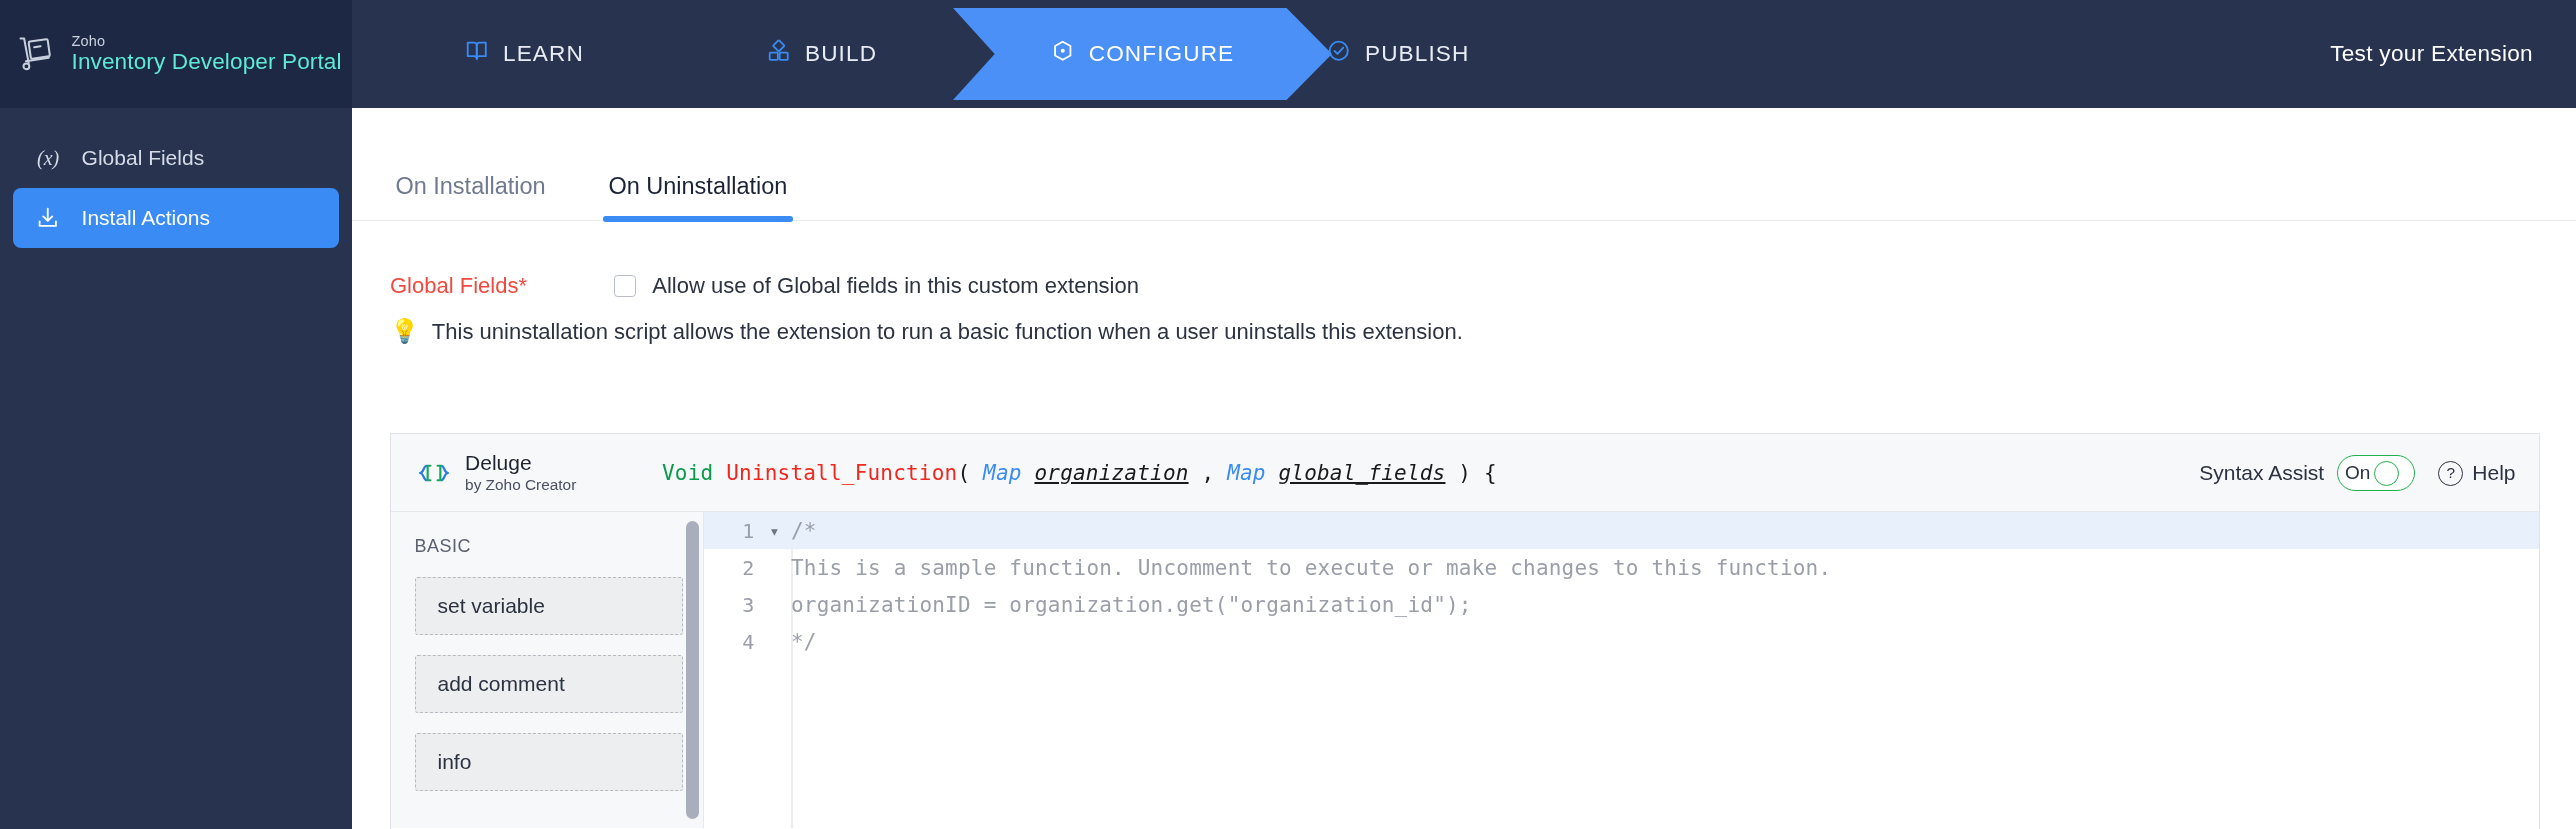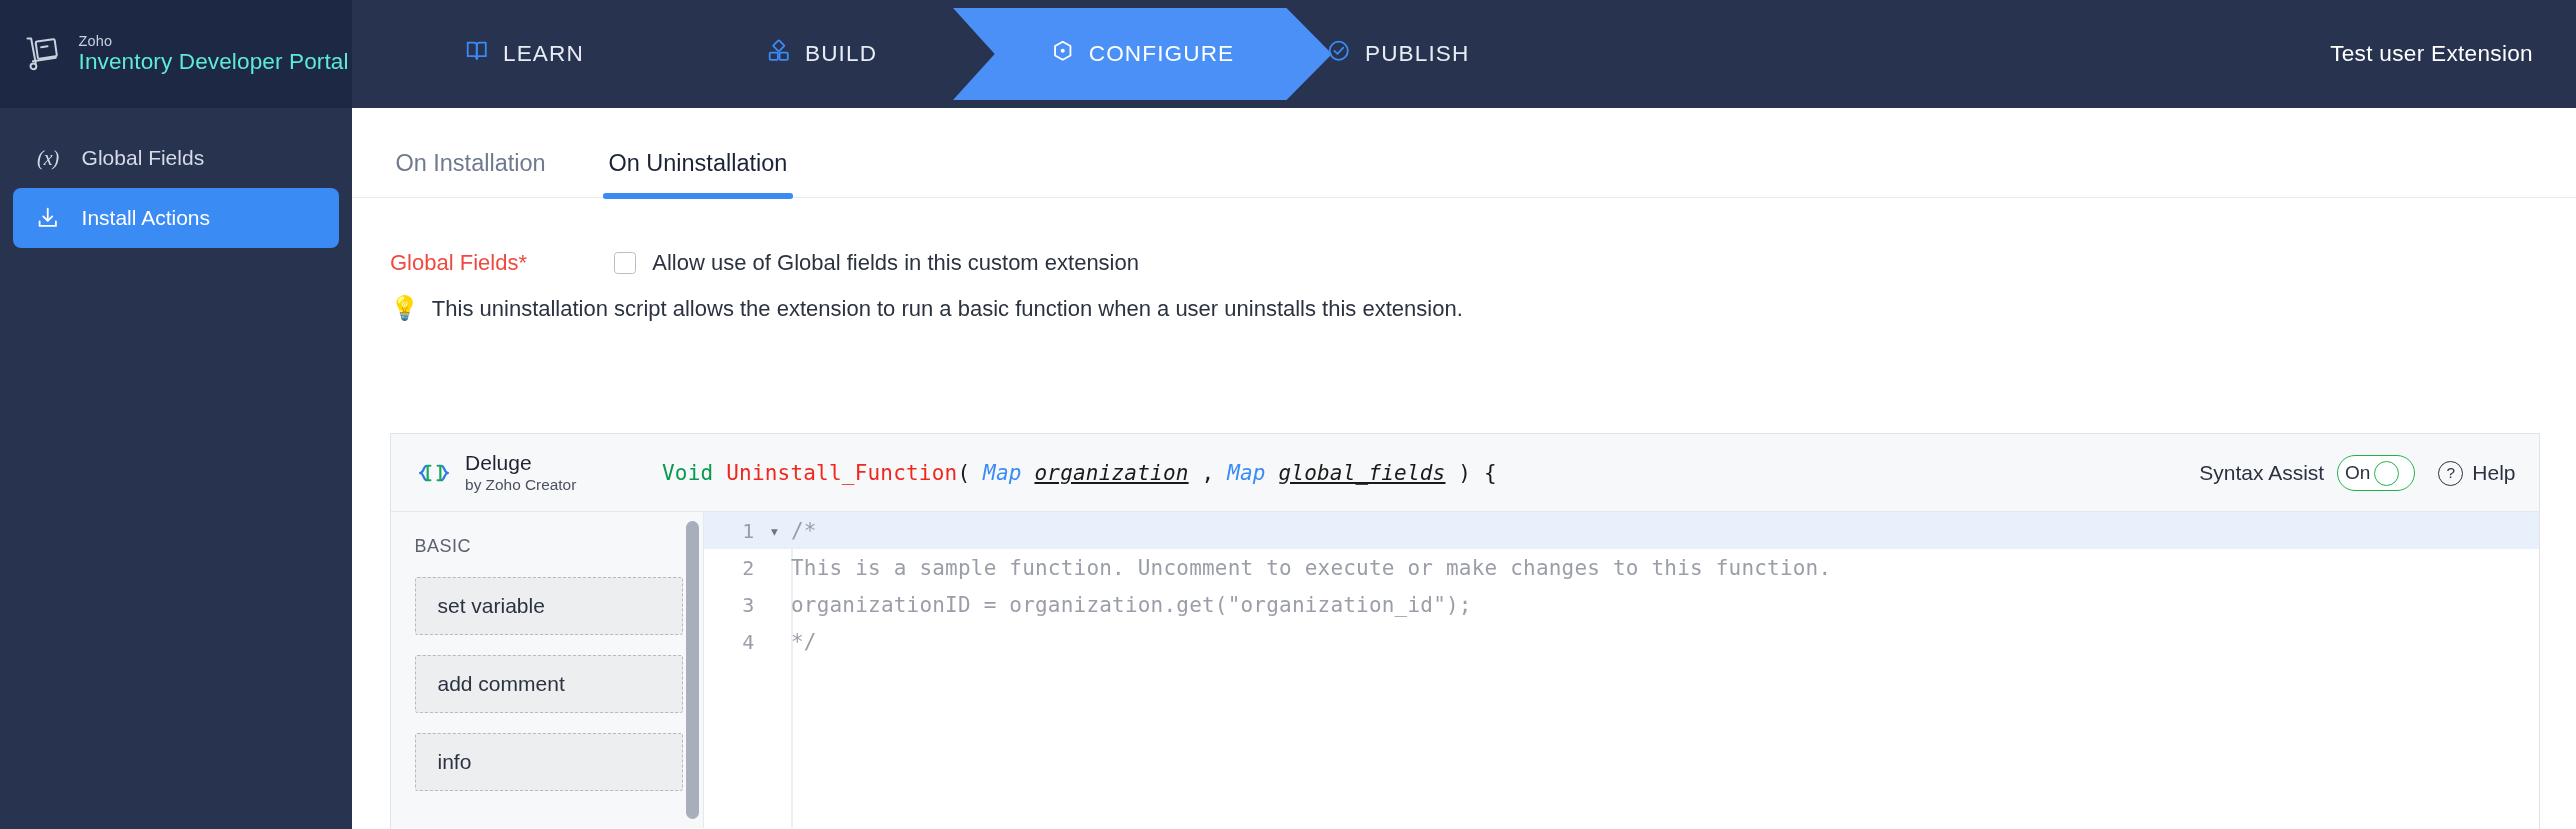--- a/index.html
+++ b/index.html
@@ -14,21 +14,21 @@
   .topbar {
     position: absolute; top: 0; left: 0;
     width: 2576px; height: 108px;
     background: #28334f;
     display: flex; align-items: stretch;
   }
   .logo-block {
     width: 352px; height: 108px;
     background: #1c2844;
     display: flex; align-items: center; gap: 14.5px;
-    padding-left: 22px;
+    padding-left: 15px;
   }
   .logo-icon { width: 42px; height: 42px; flex: 0 0 42px; }
   .logo-text { display: flex; flex-direction: column; justify-content: center; line-height: 1; }
   .logo-zoho { font-size: 14.5px; color: #c9d0de; letter-spacing: 0.2px; margin-bottom: 2.7px; }
   .logo-main { font-size: 22.6px; color: #5eead4; letter-spacing: 0.1px; }
 
   .nav-wrap { position: relative; flex: 1; height: 108px; }
 
   .nav-item {
     position: absolute; top: 0; height: 108px;
@@ -80,21 +80,21 @@
 
   
   .main {
     position: absolute; top: 108px; left: 352px;
     width: 2224px; height: 721px;
     background: #ffffff;
   }
 
   
   .tabs {
-    position: relative; height: 90px;
+    position: relative; height: 113px;
     border-bottom: 1.8px solid #e8eaee;
     display: flex; align-items: flex-end; gap: 0;
     padding-left: 38px;
   }
   .tab {
     position: relative;
     font-size: 23.5px; color: #707a8f;
     padding: 0 5.4px 20px 5.4px; margin-right: 52px;
     cursor: pointer; white-space: nowrap;
   }
@@ -286,21 +286,21 @@
     <div class="nav-item nav-publish">
       <span>
         <svg viewBox="0 0 26 26" width="23.5" height="23.5" fill="none" stroke="#3b8bf5" stroke-width="2" stroke-linecap="round" stroke-linejoin="round">
           <circle cx="13" cy="13" r="10"></circle>
           <path d="M8.2 13.2 L11.6 16.4 L18 9.6"></path>
         </svg>
       </span>
       <span class="ni-label">PUBLISH</span>
     </div>
 
-    <div class="test-ext">Test user Extension</div>
+    <div class="test-ext">Test your Extension</div>
   </div>
 </div>
 
 <div class="sidebar">
 
   <div class="side-item">
     <span class="side-icon">
       <span class="fx-glyph">(x)</span>
     </span>
     <span>Global Fields</span>

